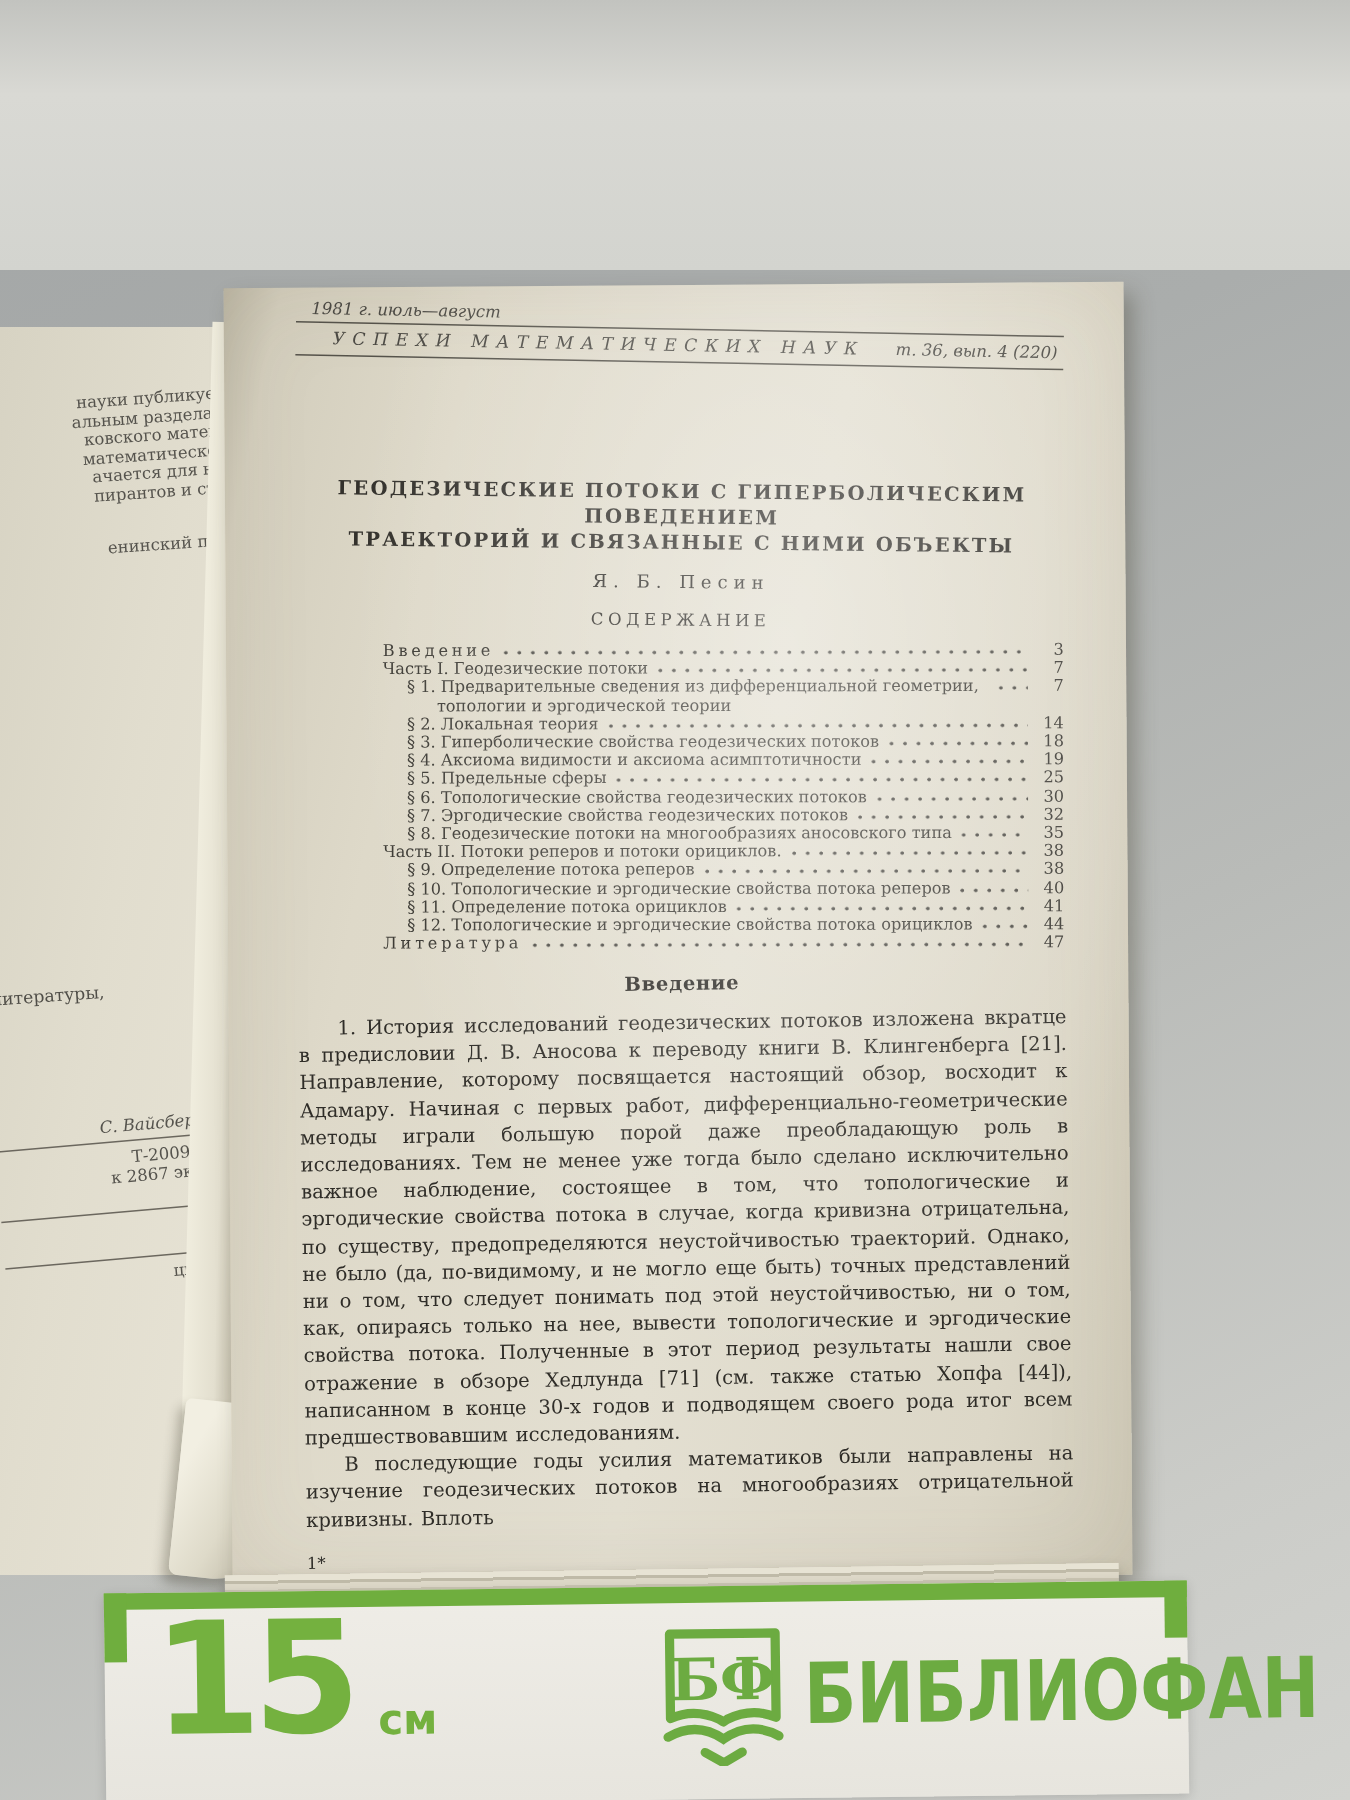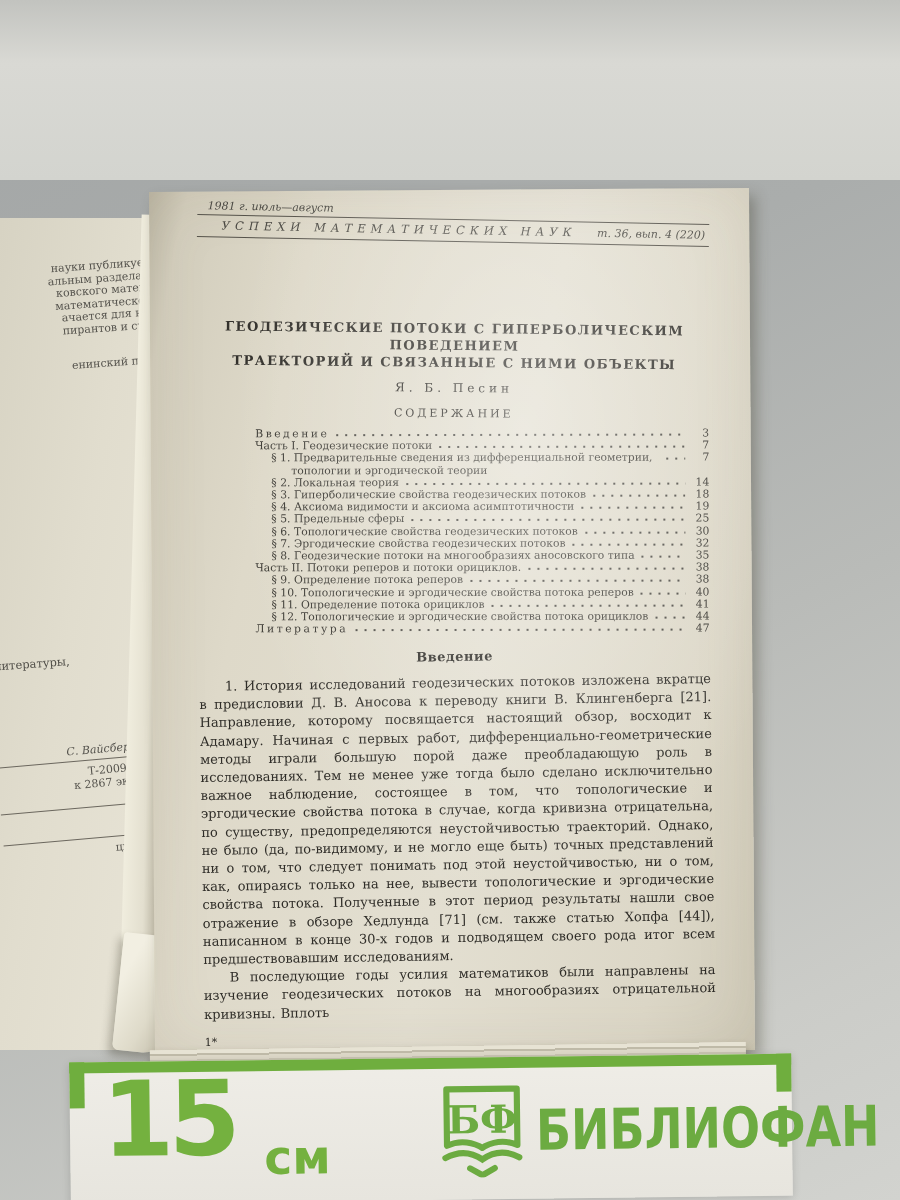--- a/index.html
+++ b/index.html
@@ -73,21 +73,21 @@
   
   .ruler{position:absolute;left:70px;top:1058px;width:722px;height:142px;
     transform:rotate(-0.7deg);background:linear-gradient(180deg,#efede7,#e7e5de);
     box-shadow:0 2px 8px rgba(0,0,0,.15);}
   .ruler-line{position:absolute;left:0;top:0;right:0;height:11px;background:#6fae3e;}
   .cap-l{position:absolute;left:0;top:0;width:15px;height:46px;background:#6fae3e;}
   .cap-r{position:absolute;right:0;top:0;width:15px;height:38px;background:#6fae3e;}
   .ruler-value{position:absolute;left:32px;top:4px;font-family:"DejaVu Sans",sans-serif;
     font-weight:bold;font-size:104px;line-height:1.05;color:#74b13f;letter-spacing:-6px;}
   .ruler-unit{position:absolute;left:182px;top:70px;font-family:"DejaVu Sans",sans-serif;
-    font-weight:bold;font-size:47px;color:#74b13f;margin-left:12px;}
+    font-weight:bold;font-size:28px;color:#74b13f;}
   .logo{position:absolute;left:368px;top:26px;display:flex;align-items:center;gap:10px;}
   .logo-name{font-family:"DejaVu Sans",sans-serif;font-weight:bold;font-size:56px;
     color:#6cab41;transform:scaleX(.82);transform-origin:left center;white-space:nowrap;}
 </style>
 </head>
 <body>
 
 <div class="scene">
   <div class="table-surface"></div>
   <div class="book">

